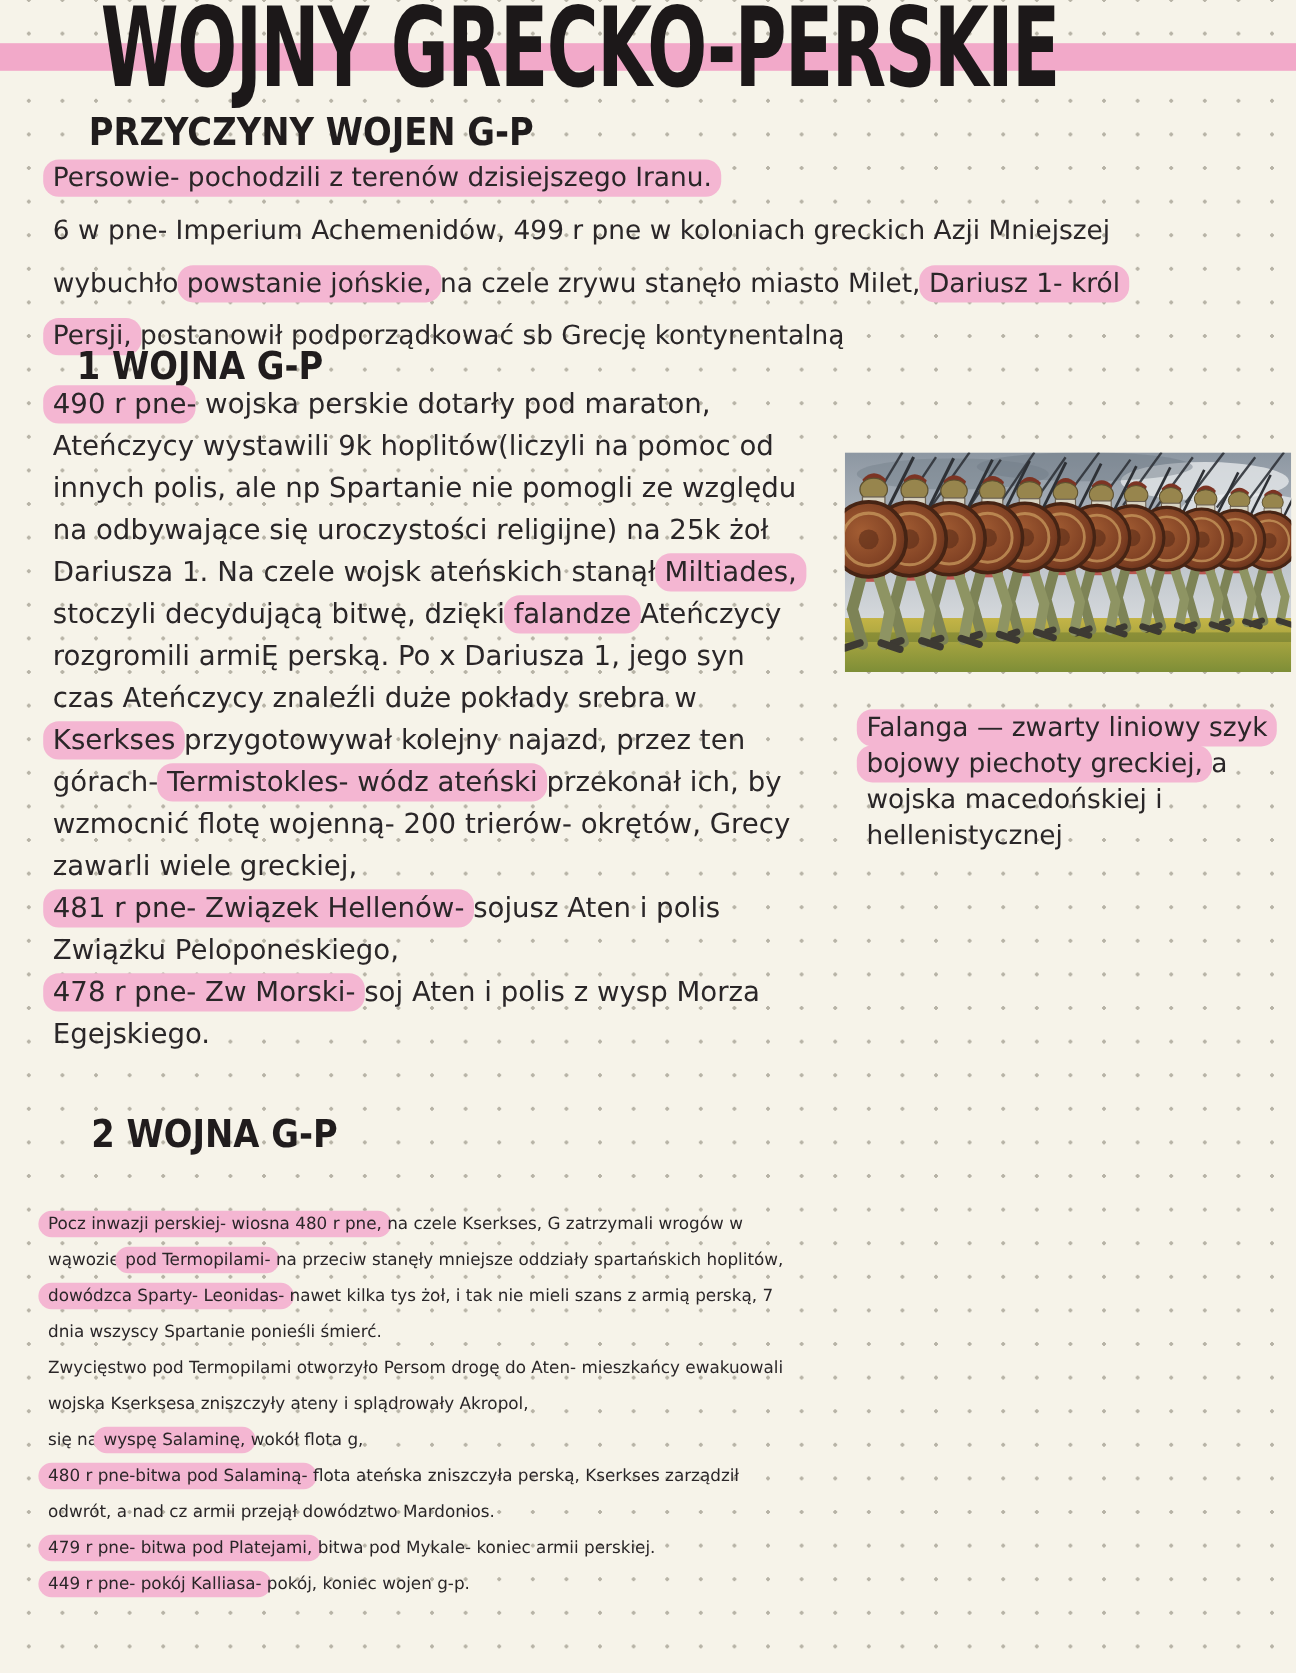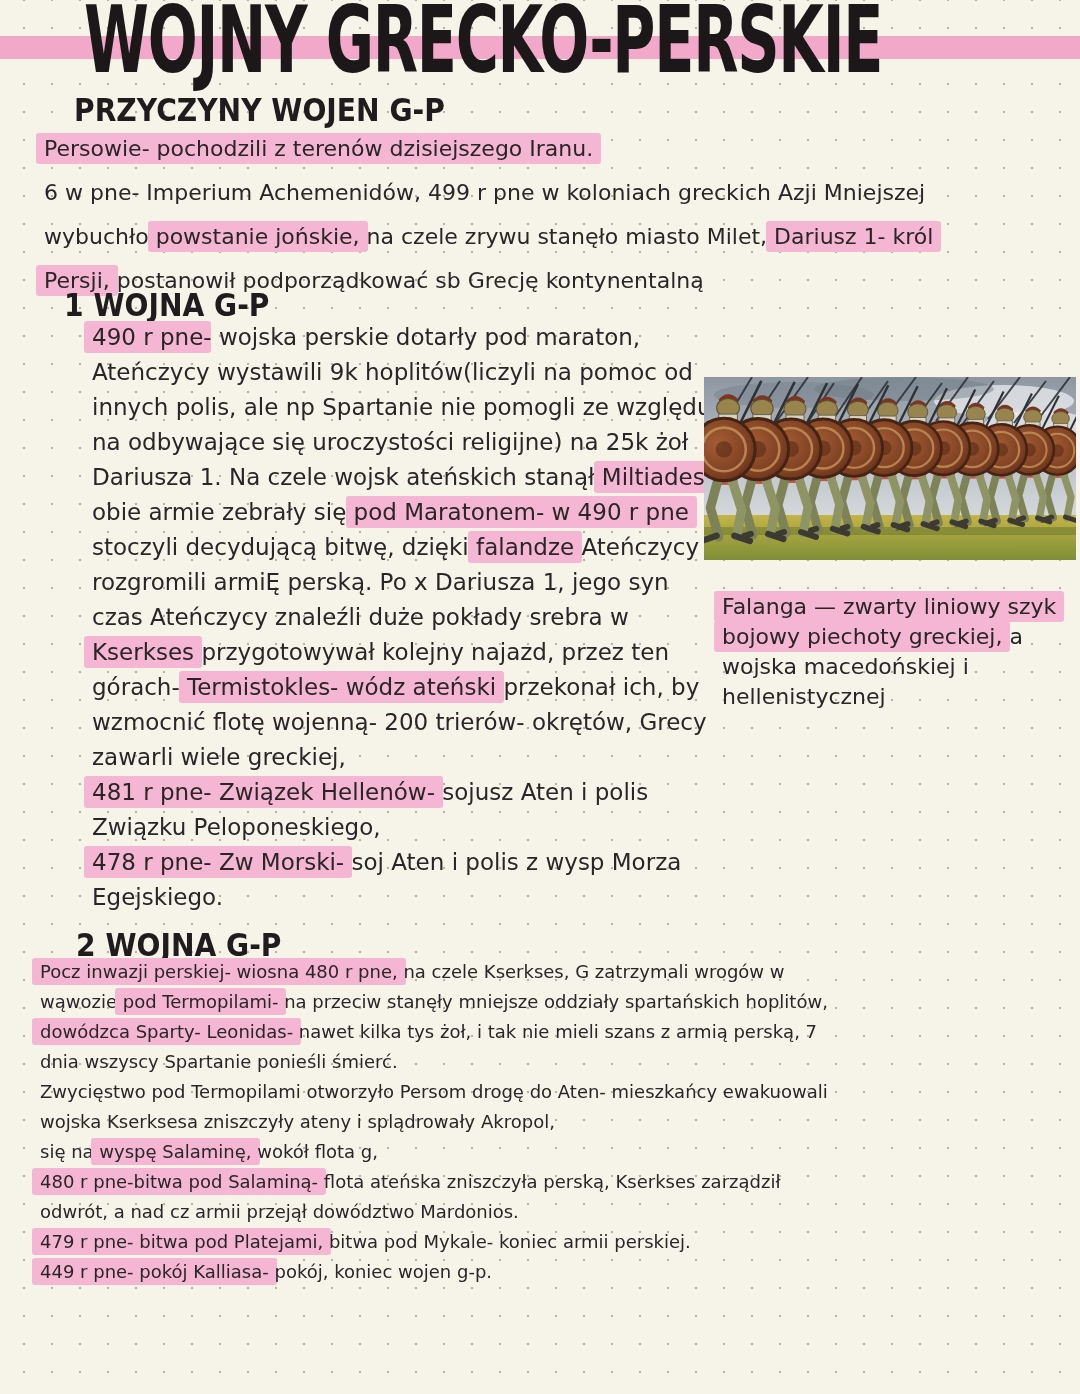--- a/index.html
+++ b/index.html
@@ -27,26 +27,26 @@
     position:absolute;font-size:32px;font-weight:700;line-height:1;
     color:#201c1d;white-space:nowrap;letter-spacing:0;
     transform:scaleX(0.88);transform-origin:left top;
   }
   #h-przyczyny{left:74px;top:94px;}
   #h-wojna1{left:64px;top:289px;}
   #h-wojna2{left:76px;top:929px;}
   .textblock{position:absolute;}
   .textblock .line{white-space:nowrap;}
   #para1{left:44px;top:127px;font-size:22px;line-height:44px;}
-  #sec1{left:44px;top:320px;font-size:23px;line-height:35px;margin-left:48px;}
-  #sec2{left:40px;top:957px;font-size:18px;line-height:30px;}
+  #sec1{left:44px;top:320px;font-size:23px;line-height:35px;}
+  #sec2{left:40px;top:1005px;font-size:14px;line-height:30px;}
   #falanga-note{left:722px;top:592px;font-size:22px;line-height:30px;}
   .hl{
     background:#f4b6d2;
-    border-radius:3px;
+    border-radius:13px;
     padding:3px 8px;margin:-3px -8px;
     box-decoration-break:clone;
   }
   figure.phalanx{
     position:absolute;left:704px;top:377px;width:372px;height:183px;
     margin:0;padding:0;
   }
   figure.phalanx svg{display:block;width:372px;height:183px;}
 </style>
 </head>
@@ -63,21 +63,20 @@
     <div class="line"><span class="hl">Persji,</span><span> postanowił podporządkować sb Grecję kontynentalną</span></div>
   </div>
 
 <div class="section-heading" id="h-wojna1">1 WOJNA G-P</div>
 <div class="textblock" id="sec1">
     <div class="line"><span class="hl">490 r pne</span><span>- wojska perskie dotarły pod maraton,</span></div>
     <div class="line"><span>Ateńczycy wystawili 9k hoplitów(liczyli na pomoc od</span></div>
     <div class="line"><span>innych polis, ale np Spartanie nie pomogli ze względu</span></div>
     <div class="line"><span>na odbywające się uroczystości religijne) na 25k żoł</span></div>
     <div class="line"><span>Dariusza 1. Na czele wojsk ateńskich stanął </span><span class="hl">Miltiades,</span></div>
-    <div class="line"><span>obie armie zebrały się </span><span class="hl">pod Maratonem- w 490 r pne</span></div>
     <div class="line"><span>stoczyli decydującą bitwę, dzięki </span><span class="hl">falandze</span><span> Ateńczycy</span></div>
     <div class="line"><span>rozgromili armiĘ perską. Po x Dariusza 1, jego syn</span></div>
     <div class="line"><span>czas Ateńczycy znaleźli duże pokłady srebra w</span></div>
     <div class="line"><span class="hl">Kserkses</span><span> przygotowywał kolejny najazd, przez ten</span></div>
     <div class="line"><span>górach- </span><span class="hl">Termistokles- wódz ateński</span><span> przekonał ich, by</span></div>
     <div class="line"><span>wzmocnić flotę wojenną- 200 trierów- okrętów, Grecy</span></div>
     <div class="line"><span>zawarli wiele greckiej,</span></div>
     <div class="line"><span class="hl">481 r pne- Związek Hellenów-</span><span> sojusz Aten i polis</span></div>
     <div class="line"><span>Związku Peloponeskiego,</span></div>
     <div class="line"><span class="hl">478 r pne- Zw Morski-</span><span> soj Aten i polis z wysp Morza</span></div>

